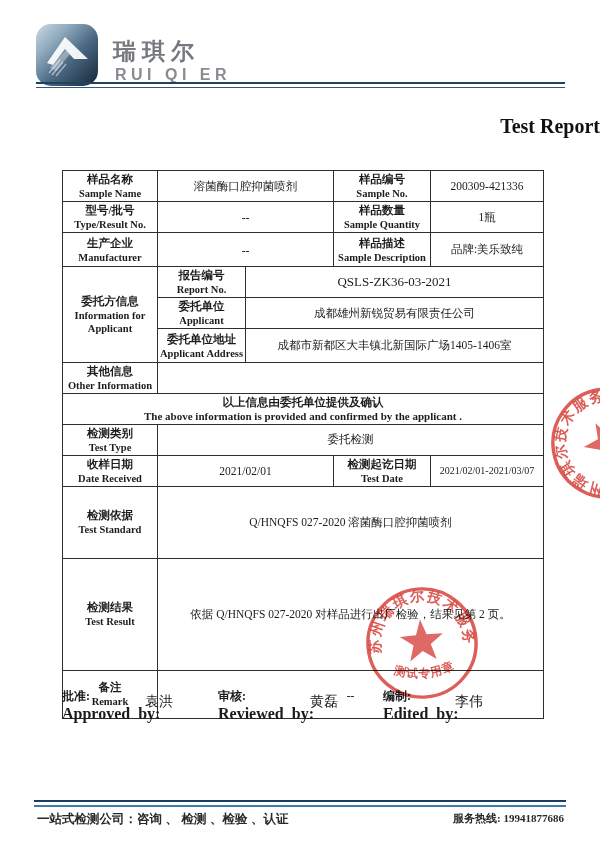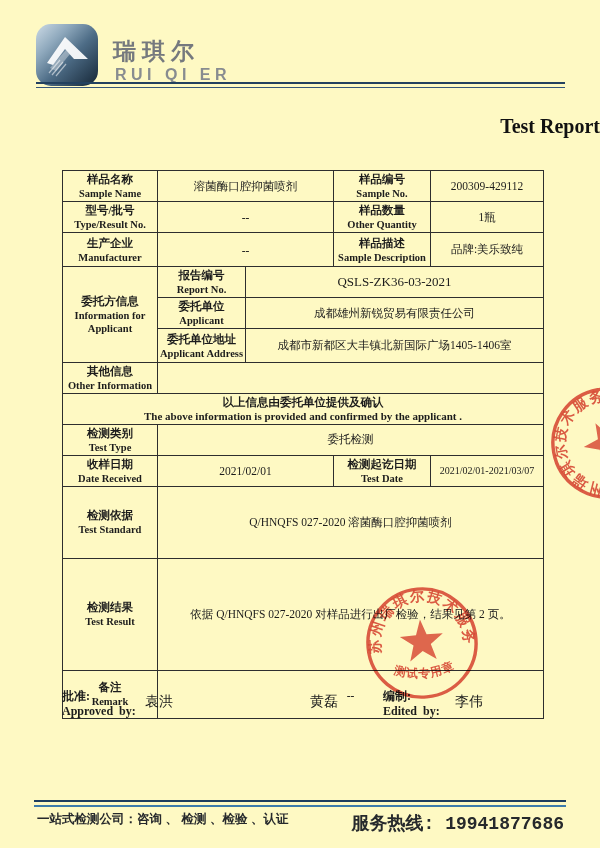--- a/index.html
+++ b/index.html
@@ -1,18 +1,18 @@
 <!DOCTYPE html>
 <html><head>
 <meta charset="utf-8">
 <style>
   html,body{margin:0;padding:0;background:#e8e8e8;}
   #page{
     position:relative;width:600px;height:848px;margin:0 auto;
-    background:#fef9c3;overflow:hidden;
+    background:#ffffff;overflow:hidden;
     font-family:"Liberation Serif","DejaVu Serif",serif;color:#1c1c1c;
   }
   
   .logo-icon{
     position:absolute;left:36px;top:24px;width:62px;height:62px;border-radius:15px;
     background:linear-gradient(135deg,#cddbe6 0%,#8fa9bd 28%,#4d6c86 55%,#152636 100%);
   }
   .logo-icon svg{position:absolute;left:0;top:0;}
   .logo-cn{position:absolute;left:113px;top:36px;font-size:23px;font-weight:600;
     letter-spacing:6px;color:#75797e;}
@@ -36,33 +36,33 @@
   td.top-left{vertical-align:top;text-align:left;}
   td.std-cell{padding:11px 18px 0 28px;}
   td.res-cell{padding:16px 18px 0 28px;}
   td.addr-cell{text-align:left;padding:2px 16px 2px 34px;word-break:break-all;line-height:1.35;}
   .confirm-cn{font-size:11.5px;font-weight:bold;line-height:1.25;}
   .confirm-en{font-size:11px;font-weight:bold;line-height:1.2;}
   
   .sig-row{position:absolute;left:62px;top:688px;width:490px;height:34px;}
   .sig-g{position:absolute;top:0;}
   .sig-cn{display:block;font-size:12px;font-weight:bold;line-height:1.35;white-space:pre;}
-  .sig-en{display:block;font-size:12px;font-weight:bold;line-height:1.3;white-space:pre;font-family:Liberation Serif, serif;}
+  .sig-en{display:block;font-size:16px;font-weight:bold;line-height:1.3;white-space:pre;font-family:Liberation Serif, serif;}
   .sig-name{position:absolute;top:5px;font-size:14px;white-space:nowrap;}
   
   .stamp{position:absolute;width:118px;height:118px;mix-blend-mode:multiply;opacity:.88;}
   .stamp-main{left:363px;top:584px;transform:rotate(-5deg);}
   .stamp-partial{left:548px;top:384px;transform:rotate(-100deg);}
   
   .footer-rule{position:absolute;left:34px;right:34px;top:800px;height:3px;
     border-top:2.5px solid #1d3d5e;border-bottom:2px solid #3d7bab;}
   .footer-left{position:absolute;left:37px;top:811px;font-size:12.5px;font-weight:bold;
     color:#26292c;font-family:"Liberation Sans",sans-serif;}
-  .footer-right{position:absolute;right:36px;top:811px;font-size:18px;font-weight:bold;
-    color:#26292c;font-family:Liberation Mono, monospace;}
+  .footer-right{position:absolute;right:36px;top:811px;font-size:11px;font-weight:bold;
+    color:#26292c;font-family:Liberation Serif, serif;}
 </style>
 </head>
 <body>
 
 <div id="page">
 
   <div class="logo-icon">
     <svg width="62" height="62" viewBox="0 0 62 62">
       <path d="M11,39 L29,13 L52,35 L38,35 L29,25 L17,41 Z" fill="#ffffff" fill-opacity="0.92"></path>
       <path d="M14,44 L30,26 L34,30 L20,47 Z" fill="#ffffff" fill-opacity="0.35"></path>
@@ -92,32 +92,32 @@
         <tr style="height:30px">
       <td>
         <span class="lbl-cn">样品名称</span>
         <span class="lbl-en">Sample Name</span>
       </td>
       <td colspan="2" class="val">溶菌酶口腔抑菌喷剂</td>
       <td>
         <span class="lbl-cn">样品编号</span>
         <span class="lbl-en">Sample No.</span>
       </td>
-      <td class="val">200309-429112</td>
+      <td class="val">200309-421336</td>
     </tr>
 
     <tr style="height:30px">
       <td>
         <span class="lbl-cn">型号/批号</span>
         <span class="lbl-en">Type/Result No.</span>
       </td>
       <td colspan="2" class="val">--</td>
       <td>
         <span class="lbl-cn">样品数量</span>
-        <span class="lbl-en">Other Quantity</span>
+        <span class="lbl-en">Sample Quantity</span>
       </td>
       <td class="val">1瓶</td>
     </tr>
 
     <tr style="height:34px">
       <td>
         <span class="lbl-cn">生产企业</span>
         <span class="lbl-en">Manufacturer</span>
       </td>
       <td colspan="2" class="val">--</td>
@@ -219,20 +219,24 @@
   </tbody>
     </table>
 
   <div class="sig-row">
     <div class="sig-g" style="left:0">
       <span class="sig-cn">批准:</span>
       <span class="sig-en">Approved  by:</span>
     </div>
     <span class="sig-name" style="left:83px">袁洪</span>
 
+    <div class="sig-g" style="left:156px">
+      <span class="sig-cn">审核:</span>
+      <span class="sig-en">Reviewed  by:</span>
+    </div>
     <span class="sig-name" style="left:248px">黄磊</span>
 
     <div class="sig-g" style="left:321px">
       <span class="sig-cn">编制:</span>
       <span class="sig-en">Edited  by:</span>
     </div>
     <span class="sig-name" style="left:393px">李伟</span>
   </div>
 
   <div class="stamp stamp-main">

